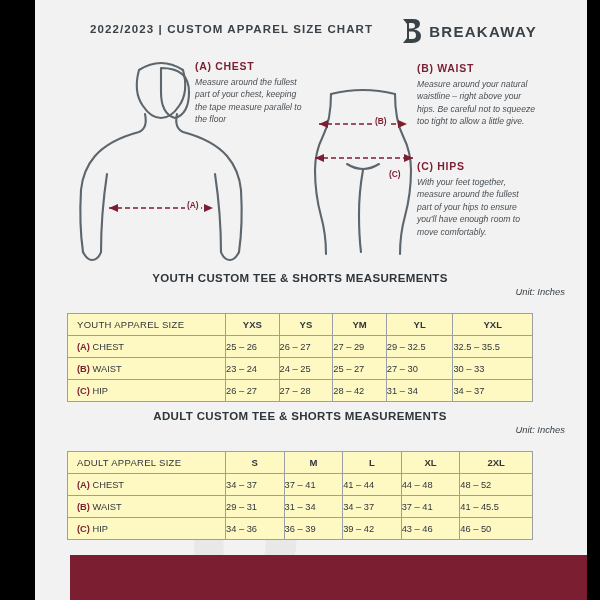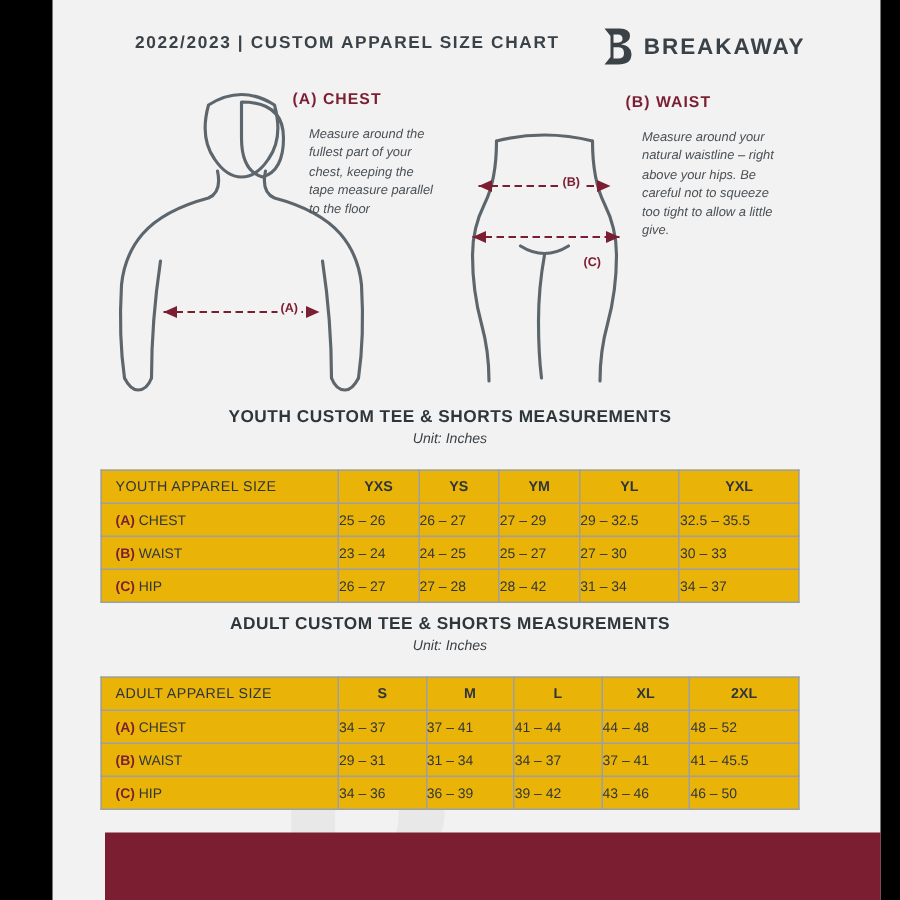--- a/index.html
+++ b/index.html
@@ -93,21 +93,21 @@
     font-weight: bold;
     letter-spacing: 0.7px;
     color: #7b1e32;
     margin: 0 0 4px 0;
   }
   .callout-body {
     font-size: 8.6px;
     line-height: 1.45;
     font-style: italic;
     color: #4a5055;
-    margin: 11px;
+    margin: 0;
   }
   .callout-left {
     position: absolute;
     left: 160px;
     top: 8px;
     width: 110px;
   }
   .callout-right-1 {
     position: absolute;
     left: 382px;
@@ -136,31 +136,31 @@
   }
   .section-title {
     text-align: center;
     font-size: 11.5px;
     font-weight: bold;
     letter-spacing: 0.35px;
     color: #2f363b;
     margin: 0;
   }
   .section-unit {
-    text-align: center;
+    text-align: right;
     font-size: 9.4px;
     font-style: italic;
     color: #3a4248;
     margin: 2px 0 7px 0;
   }
   table.size {
     border-collapse: collapse;
     width: 466px;
     margin: 16px auto;
-    background: #eab308;
+    background: #fef9c3;
   }
   table.size th, table.size td {
     border: 1px solid #9aa0a5;
     height: 21px;
     font-size: 9.3px;
     color: #2f363b;
     padding: 0;
   }
   table.size th.rowhead, table.size td.rowhead {
     text-align: left;
@@ -255,20 +255,24 @@
     <div class="marker" style="left:352px; top:117px;">(C)</div>
 
     <div class="callout-left">
       <p class="callout-title">(A) CHEST</p>
       <p class="callout-body">Measure around the fullest part of your chest, keeping the tape measure parallel to the floor</p>
     </div>
     <div class="callout-right-1">
       <p class="callout-title">(B) WAIST</p>
       <p class="callout-body">Measure around your natural waistline – right above your hips. Be careful not to squeeze too tight to allow a little give.</p>
     </div>
+    <div class="callout-right-2">
+      <p class="callout-title">(C) HIPS</p>
+      <p class="callout-body">With your feet together, measure around the fullest part of your hips to ensure you'll have enough room to move comfortably.</p>
+    </div>
   </div>
 
   <div class="section" style="top:272px;">
     <p class="section-title">YOUTH CUSTOM TEE &amp; SHORTS MEASUREMENTS</p>
     <p class="section-unit">Unit: Inches</p>
     <table class="size">
       <thead>
         <tr>
           <th class="rowhead">YOUTH APPAREL SIZE</th>
           <th>YXS</th>

